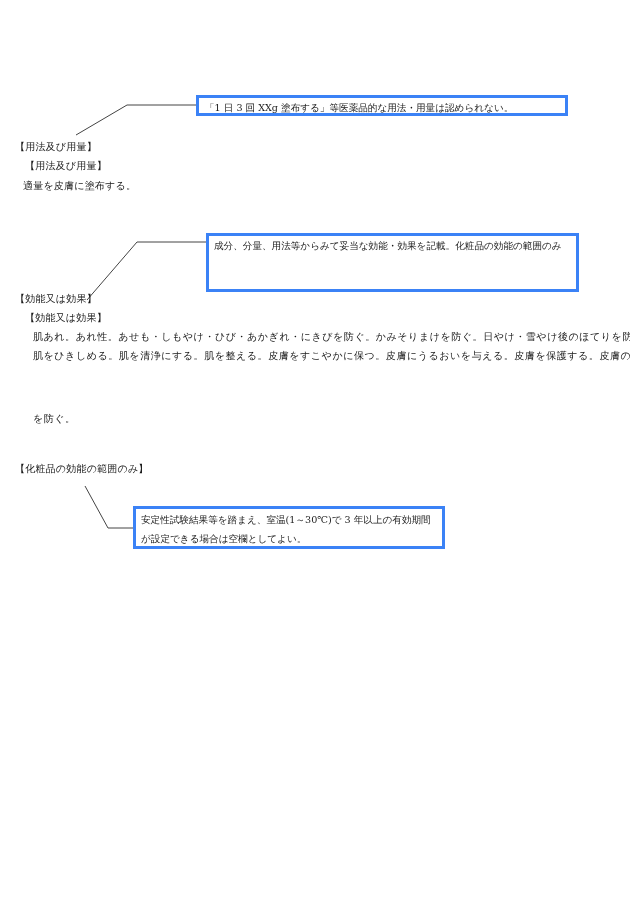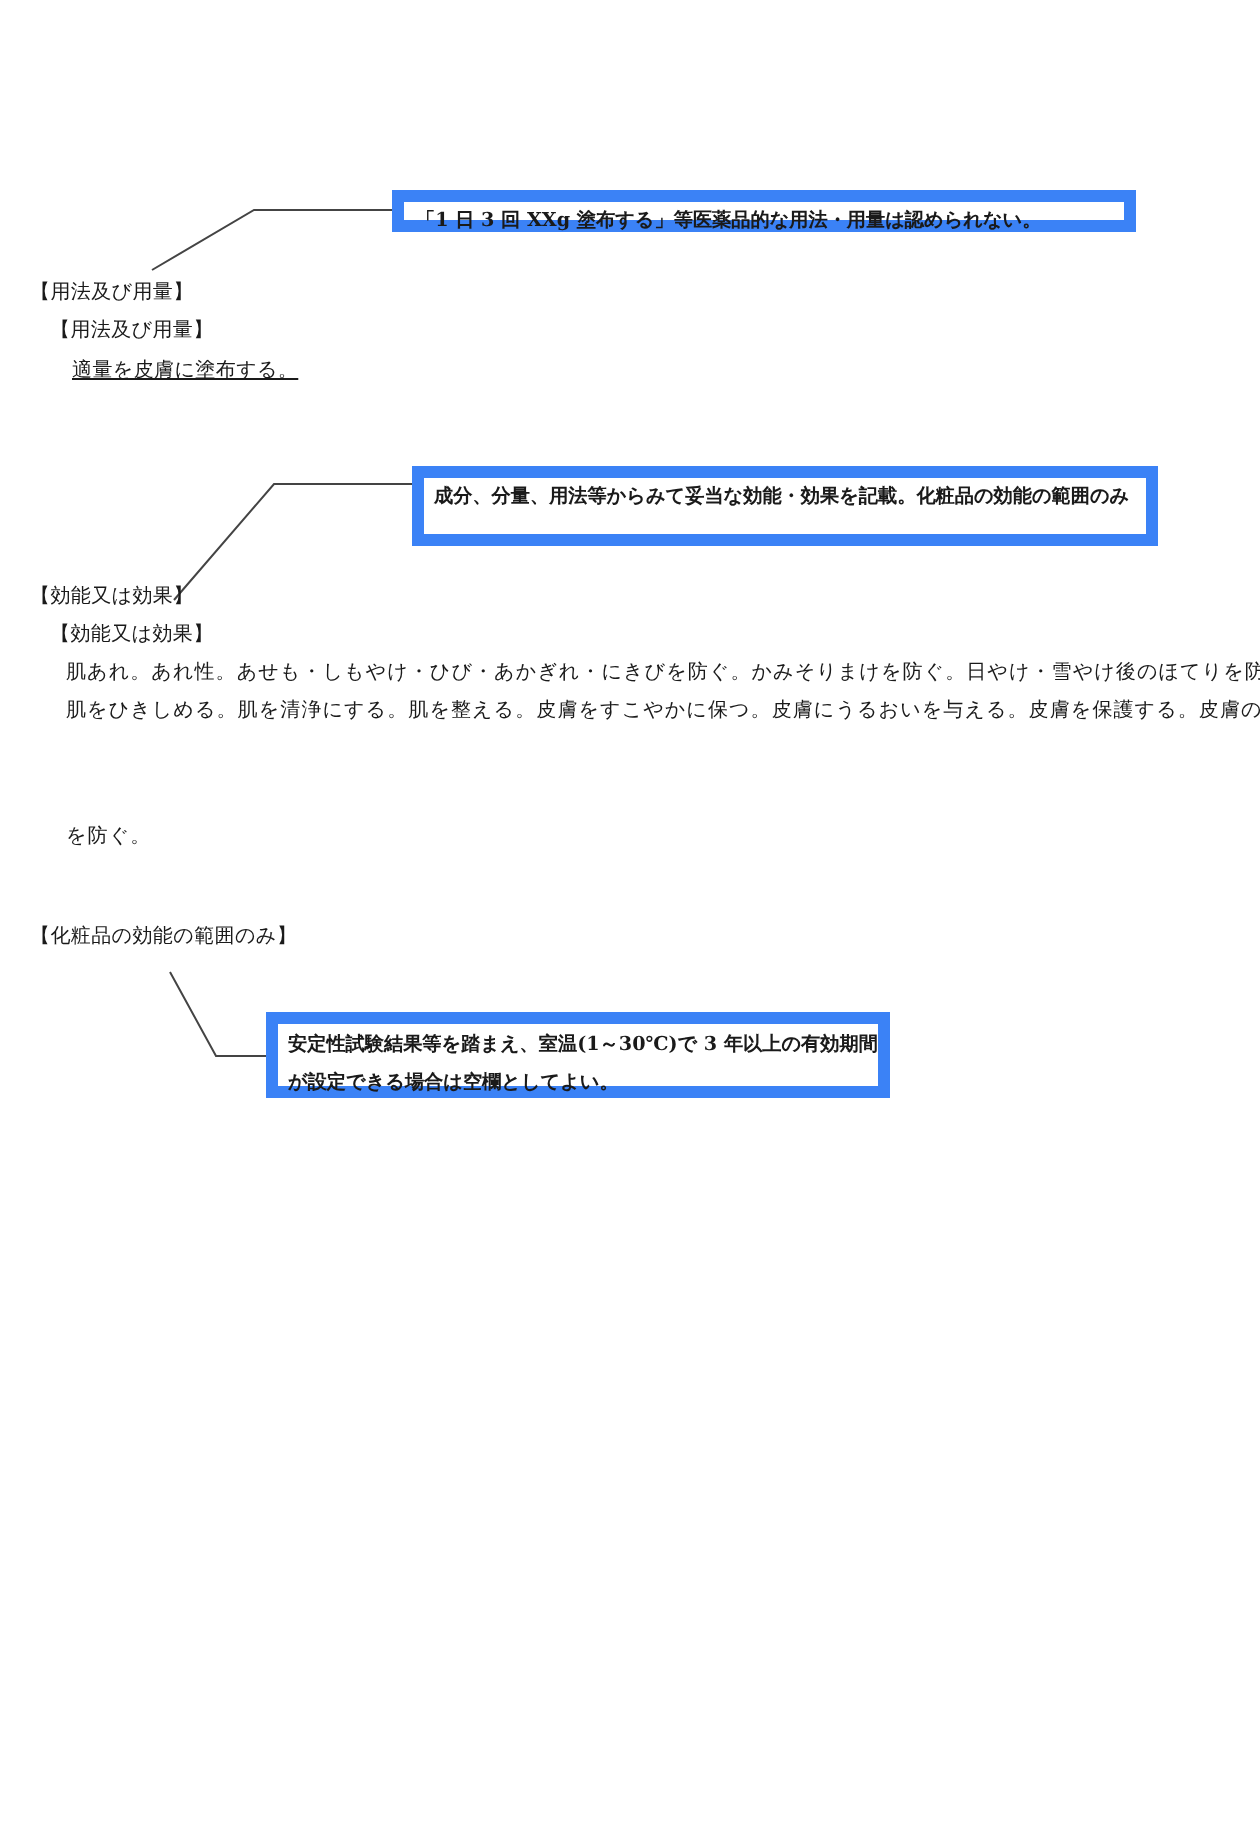--- a/index.html
+++ b/index.html
@@ -22,28 +22,27 @@
       line-height: 12px;
       font-size: 10px;
       letter-spacing: 0.2px;
     }
     .body-line {
       font-size: 10px;
       letter-spacing: 0.55px;
     }
     .note-box {
       position: absolute;
-      border: 6px solid #3b82f6;
+      border: 3px solid #3b82f6;
       background: #ffffff;
       box-sizing: border-box;
       padding: 2px 4px;
       font-size: 9.6px;
       line-height: 19px;
       color: #1a1a1a;
-      font-weight: bold;
     }
     .note-box .line {
       display: block;
       white-space: nowrap;
     }
     svg.connectors {
       position: absolute;
       left: 0;
       top: 0;
       width: 630px;
@@ -59,23 +58,23 @@
   <polyline points="87,300 137,242 206,242" fill="none" stroke="#444444" stroke-width="1"></polyline>
   <polyline points="85,486 108,528 145,528" fill="none" stroke="#444444" stroke-width="1"></polyline>
 </svg>
 
 <div class="note-box" style="left:196px; top:95px; width:372px; height:21px; padding:0 6px; line-height:19px;">
   <span class="line">「1 日 3 回 XXg 塗布する」等医薬品的な用法・用量は認められない。</span>
 </div>
 
 <div class="t" style="left:15px; top:141px;">【用法及び用量】</div>
 <div class="t" style="left:25px; top:160px;">【用法及び用量】</div>
-<div class="t" style="left:36px; top:180px;text-decoration:underline;">適量を皮膚に塗布する。</div>
+<div class="t" style="left:23px; top:180px;">適量を皮膚に塗布する。</div>
 
-<div class="note-box" style="left:206px; top:233px; width:373px; height:40px; padding:1px 5px; line-height:18.5px;">
+<div class="note-box" style="left:206px; top:233px; width:373px; height:59px; padding:1px 5px; line-height:18.5px;">
   <span class="line">成分、分量、用法等からみて妥当な効能・効果を記載。化粧品の効能の範囲のみ</span>
 </div>
 
 <div class="t" style="left:15px; top:293px;">【効能又は効果】</div>
 <div class="t" style="left:25px; top:312px;">【効能又は効果】</div>
 <div class="t body-line" style="left:33px; top:331px;">肌あれ。あれ性。あせも・しもやけ・ひび・あかぎれ・にきびを防ぐ。かみそりまけを防ぐ。日やけ・雪やけ後のほてりを防ぐ。</div>
 <div class="t body-line" style="left:33px; top:350px;">肌をひきしめる。肌を清浄にする。肌を整える。皮膚をすこやかに保つ。皮膚にうるおいを与える。皮膚を保護する。皮膚の乾燥</div>
 <div class="t body-line" style="left:33px; top:369px;margin-top:44px;">を防ぐ。</div>
 
 <div class="t" style="left:15px; top:463px;">【化粧品の効能の範囲のみ】</div>

